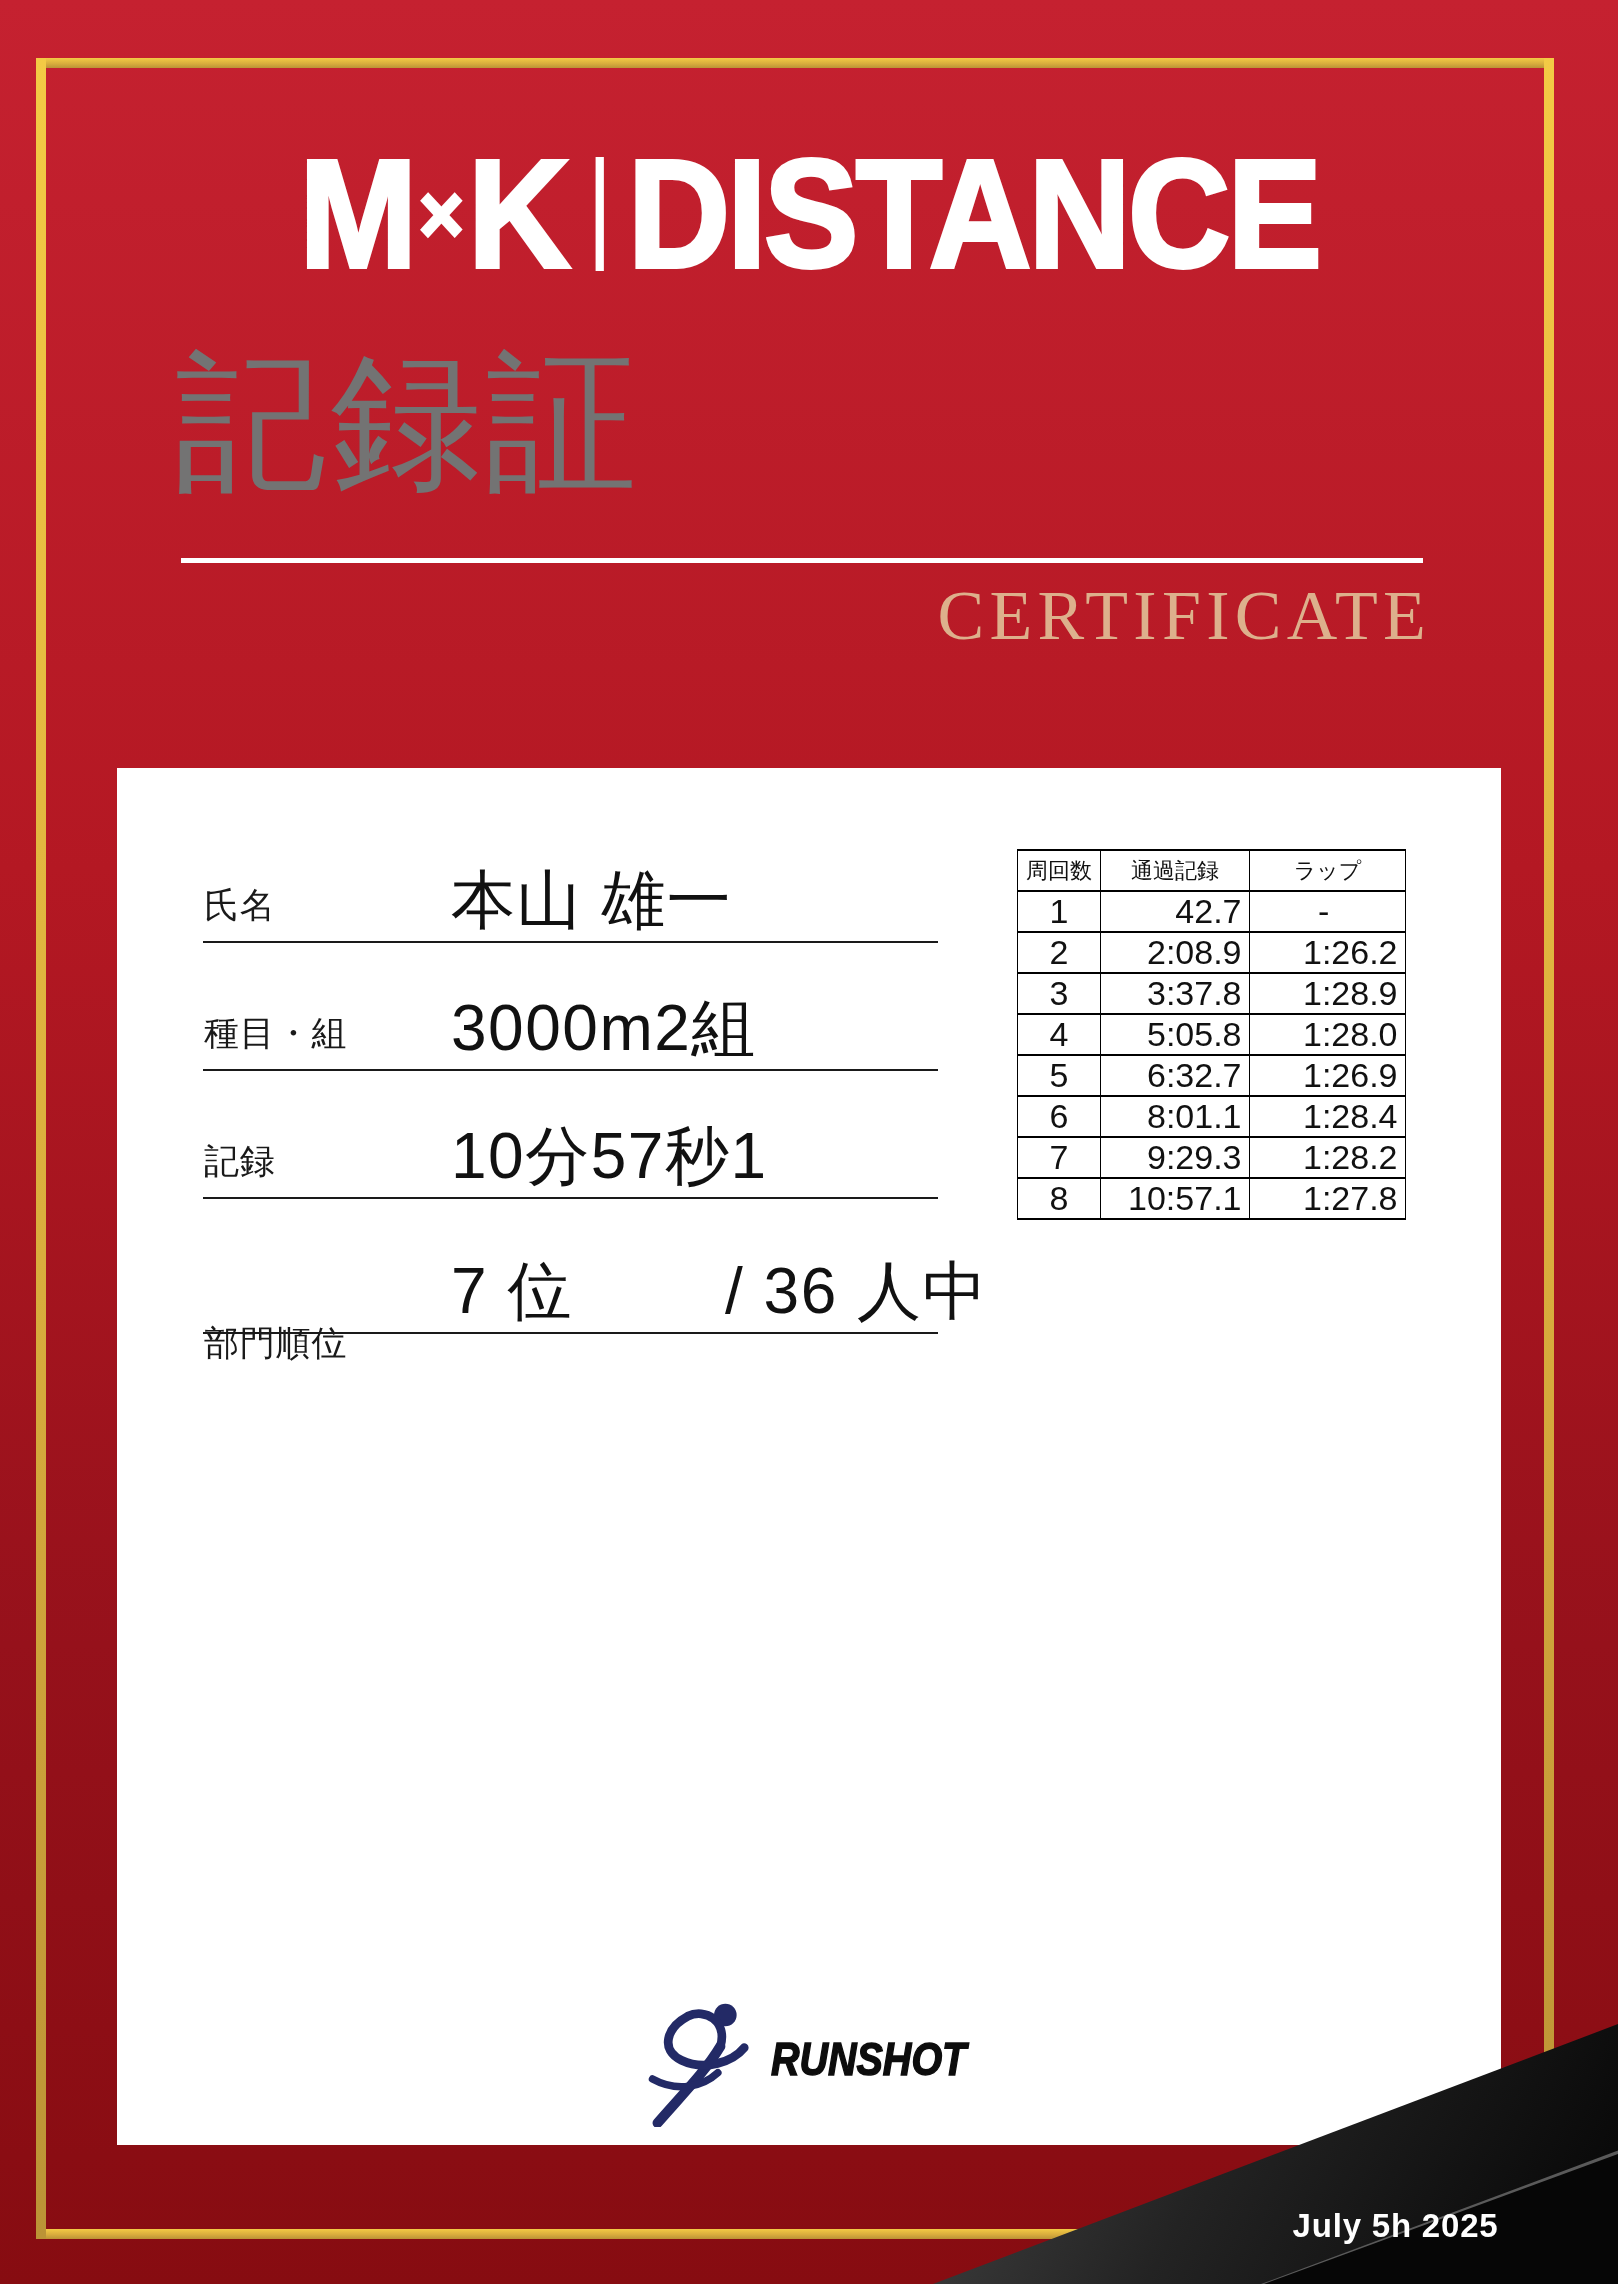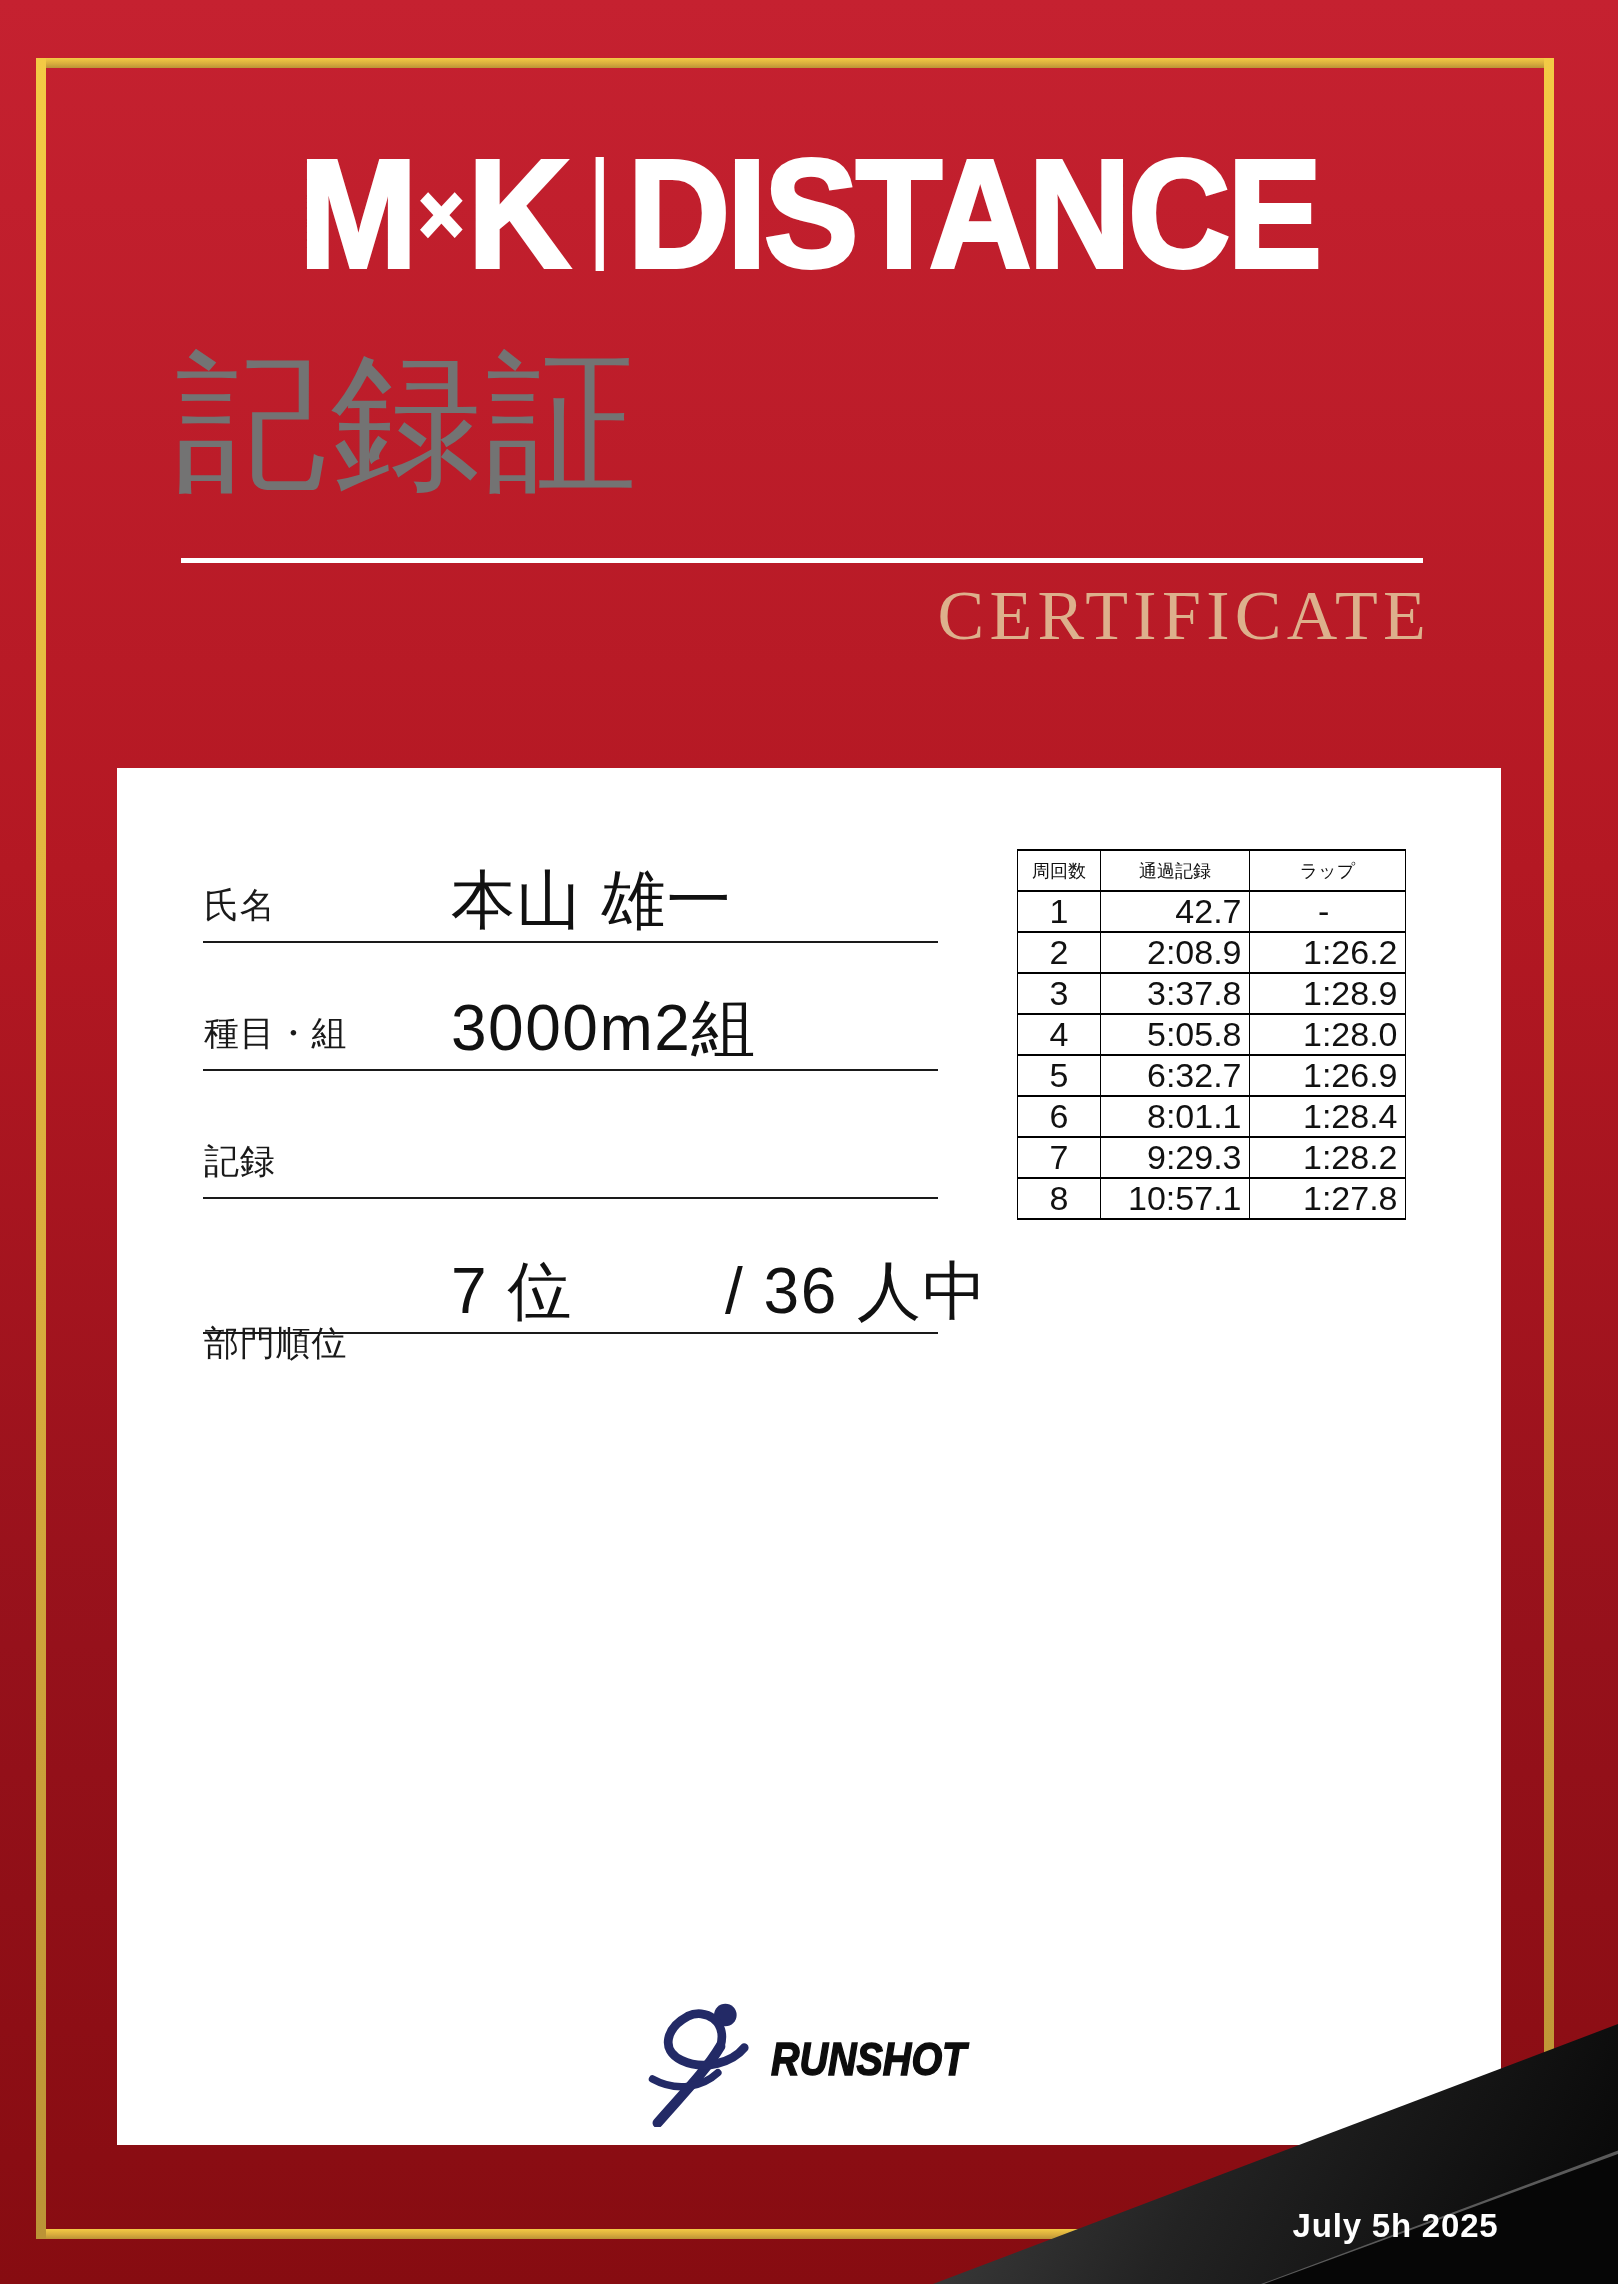--- a/index.html
+++ b/index.html
@@ -38,21 +38,21 @@
 
   .field-label{position:absolute;left:87px;font-size:35px;color:#1a1a1a;letter-spacing:0.8px;}
   .field-value{position:absolute;left:334px;font-size:64px;color:#111;letter-spacing:1.5px;}
   .field-rule{position:absolute;left:86px;width:735px;height:2.3px;background:#1a1a1a;}
 
   
   #lap-table{position:absolute;left:900px;top:81px;border-collapse:collapse;table-layout:fixed;
     background:#fff;}
   #lap-table col.c1{width:83px;} #lap-table col.c2{width:149px;} #lap-table col.c3{width:156px;}
   #lap-table th{border:1.5px solid #000;border-bottom:2.3px solid #000;border-top:2.3px solid #000;
-    font-size:18px;font-weight:normal;height:39px;text-align:center;padding:0;}
+    font-size:22px;font-weight:normal;height:39px;text-align:center;padding:0;}
   #lap-table td{border:1.5px solid #000;border-top:2.3px solid #000;border-bottom:2.3px solid #000;
     font-size:34px;height:39px;padding:0 7.5px 0 0;}
   #lap-table td.c-lap{text-align:center;padding:0;}
   #lap-table td.c-num{text-align:right;border-radius:14px;}
   #lap-table td.c-dash{text-align:center;}
   #lap-table tr:first-child th{border-top:2.3px solid #000;}
 
   
   #runshot{position:absolute;left:519px;top:1219px;width:497px;height:151px;font-style:italic;}
   #runshot-mark{position:absolute;left:9px;top:13.5px;width:113px;height:126px;}
@@ -97,20 +97,21 @@
 
   <span class="field-label" style="top:114px;">氏名</span>
   <span class="field-value" style="top:89px;">本山 雄一</span>
   <span class="field-rule" style="top:173px;"></span>
 
   <span class="field-label" style="top:242px;">種目・組</span>
   <span class="field-value" style="top:217px;">3000m2組</span>
   <span class="field-rule" style="top:301px;"></span>
 
   <span class="field-label" style="top:370px;">記録</span>
+  <span class="field-value" style="top:345px;">10分57秒1</span>
   <span class="field-rule" style="top:429px;"></span>
 
   <span class="field-label" style="top:506px;margin-top:46px;">部門順位</span>
   <span class="field-value" style="top:480px;">7 位</span>
   <span class="field-value" style="top:480px;left:608px;">/ 36 人中</span>
   <span class="field-rule" style="top:564px;"></span>
 
   <table id="lap-table">
     <colgroup>
         <col class="c1">

